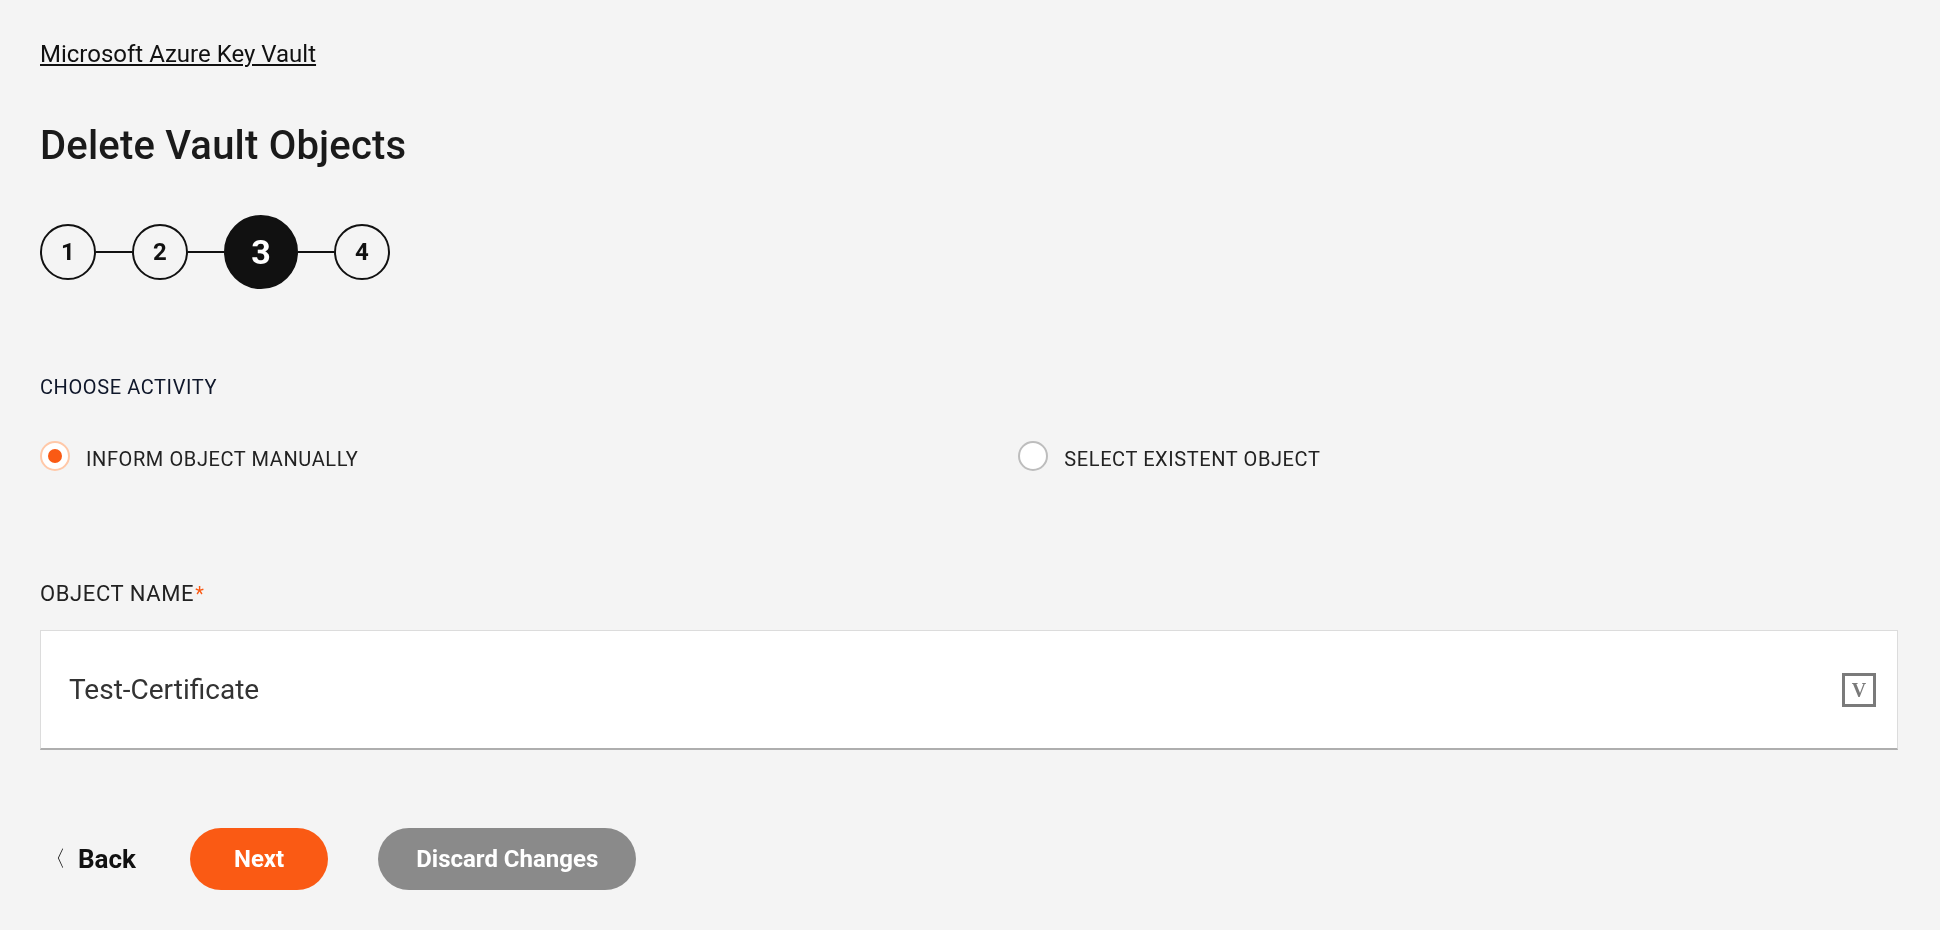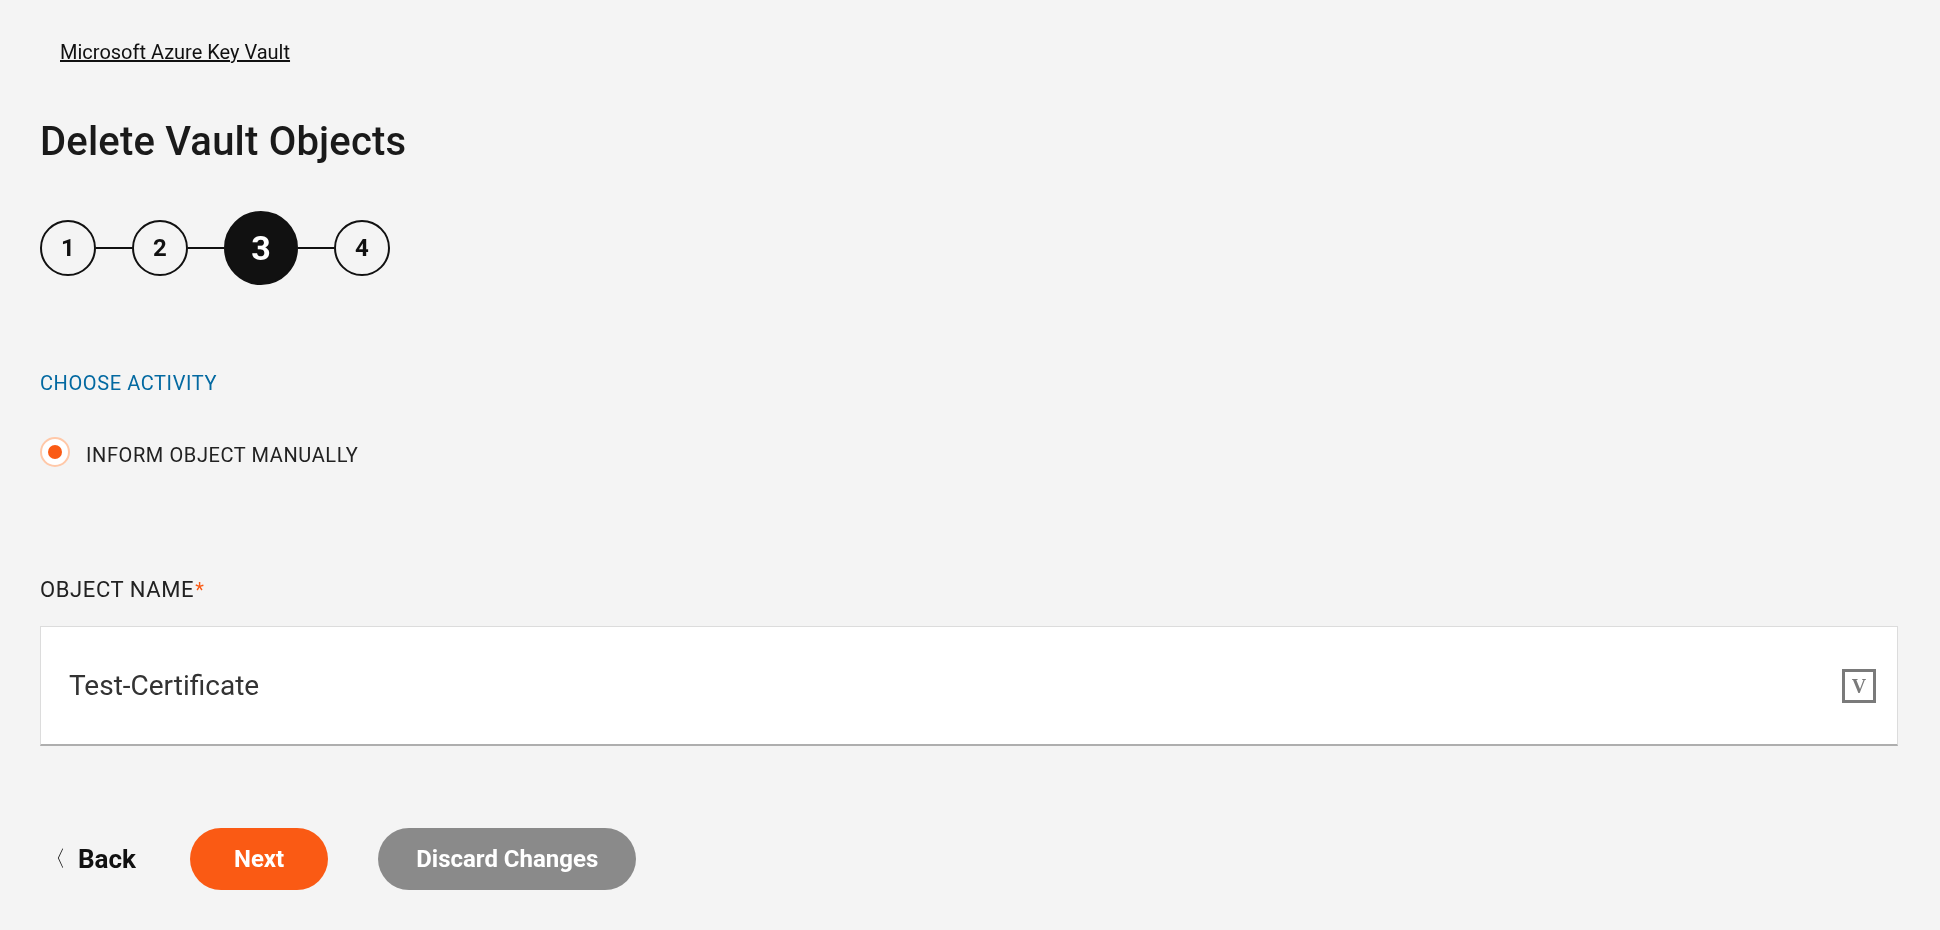--- a/index.html
+++ b/index.html
@@ -14,25 +14,24 @@
     -webkit-font-smoothing: antialiased;
   }
   .page {
     padding: 40px 40px 30px 40px;
     width: 100%;
     height: 100%;
     display: flex;
     flex-direction: column;
   }
   .breadcrumb-link {
-    font-size: 20px;
+    font-size: 24px;
     color: #111;
     text-decoration: underline;
     display: inline-block;
-    margin-left: 20px;
   }
   .page-title {
     font-size: 40px;
     font-weight: 500;
     margin: 54px 0 0 0;
     letter-spacing: 0.2px;
   }
   .stepper {
     display: flex;
     align-items: center;
@@ -62,21 +61,21 @@
   .step-connector {
     width: 36px;
     height: 2px;
     background: #111;
   }
   .section-label {
     margin-top: 86px;
     font-size: 20px;
     letter-spacing: 0.6px;
     font-weight: 400;
-    color: #0369a1;
+    color: #0f172a;
   }
   .radio-row {
     display: flex;
     gap: 660px;
     margin-top: 42px;
     align-items: center;
   }
   .radio-option {
     display: flex;
     align-items: flex-end;
@@ -230,20 +229,26 @@
 
   <div class="section-label">CHOOSE ACTIVITY</div>
 
   <div class="radio-row">
     <label class="radio-option">
       <span class="radio-outer selected">
         <span class="radio-inner"></span>
       </span>
       <span class="radio-label">INFORM OBJECT MANUALLY</span>
     </label>
+    <label class="radio-option">
+      <span class="radio-outer">
+        
+      </span>
+      <span class="radio-label">SELECT EXISTENT OBJECT</span>
+    </label>
   </div>
 
   <div class="field-block">
     <span class="field-label">OBJECT NAME</span><span class="field-required">*</span>
     <div class="input-wrap">
       <input type="text" class="text-input" value="Test-Certificate" style="">
       <span class="input-icon">V</span>
     </div>
   </div>
 

